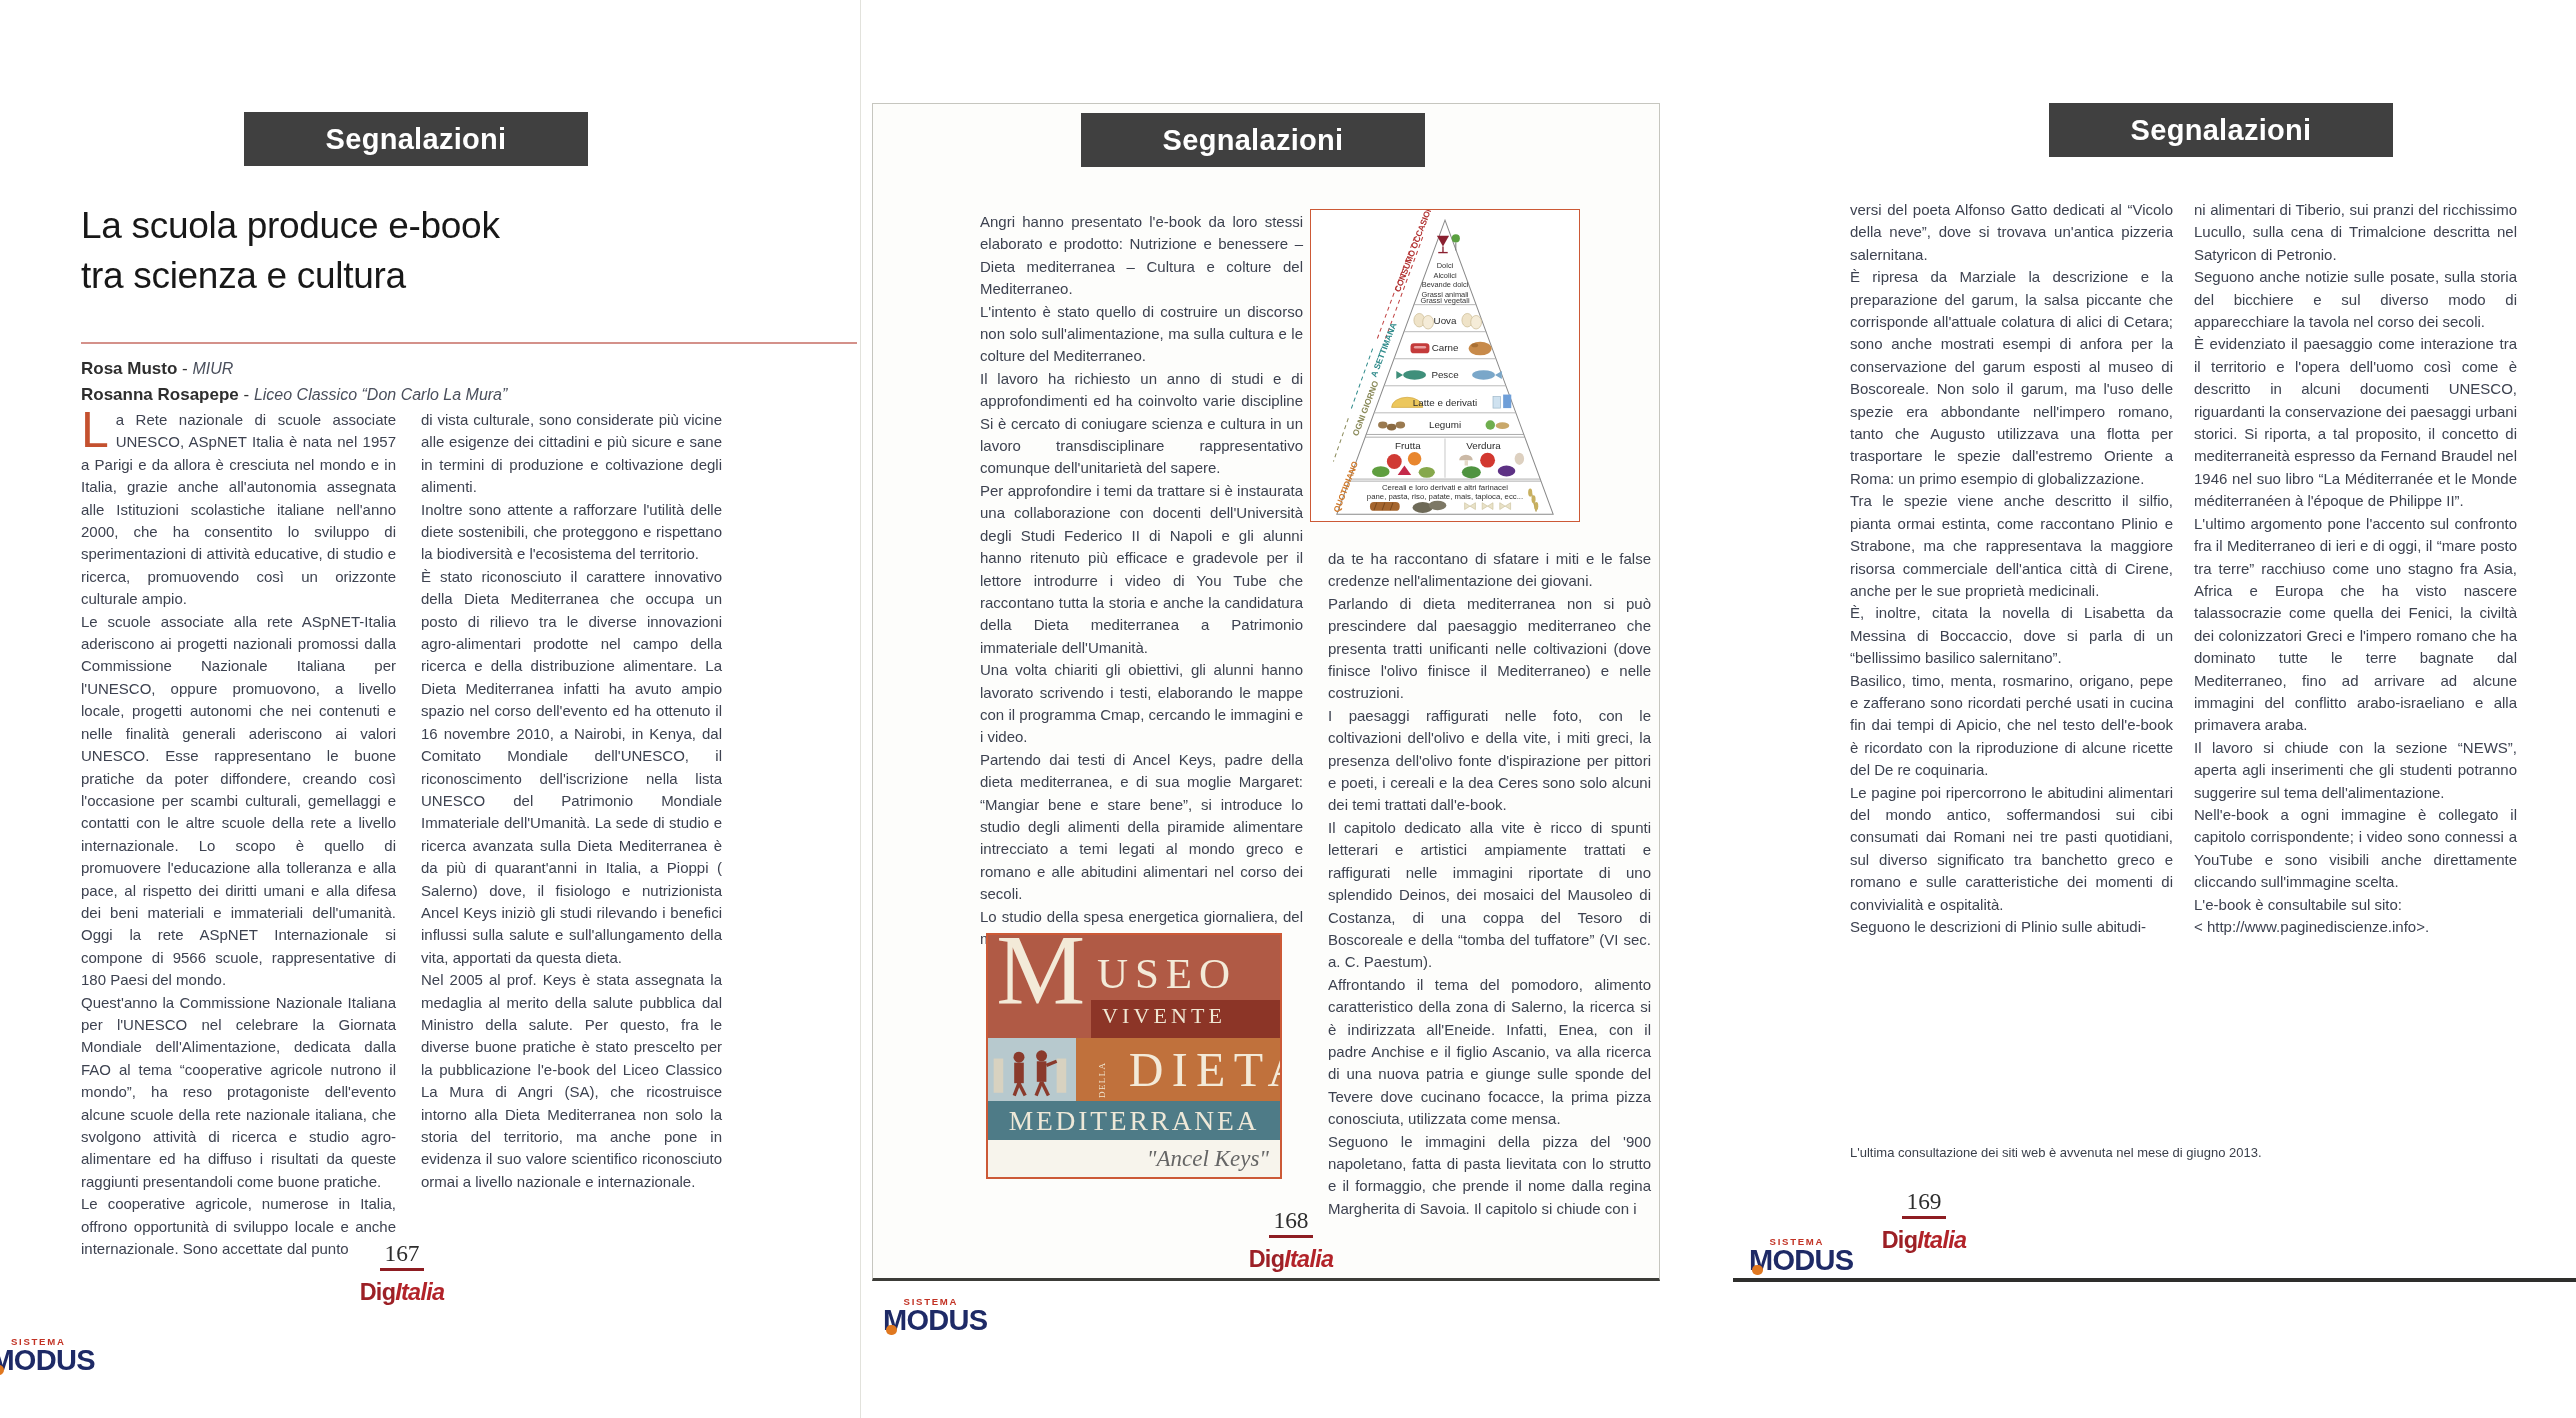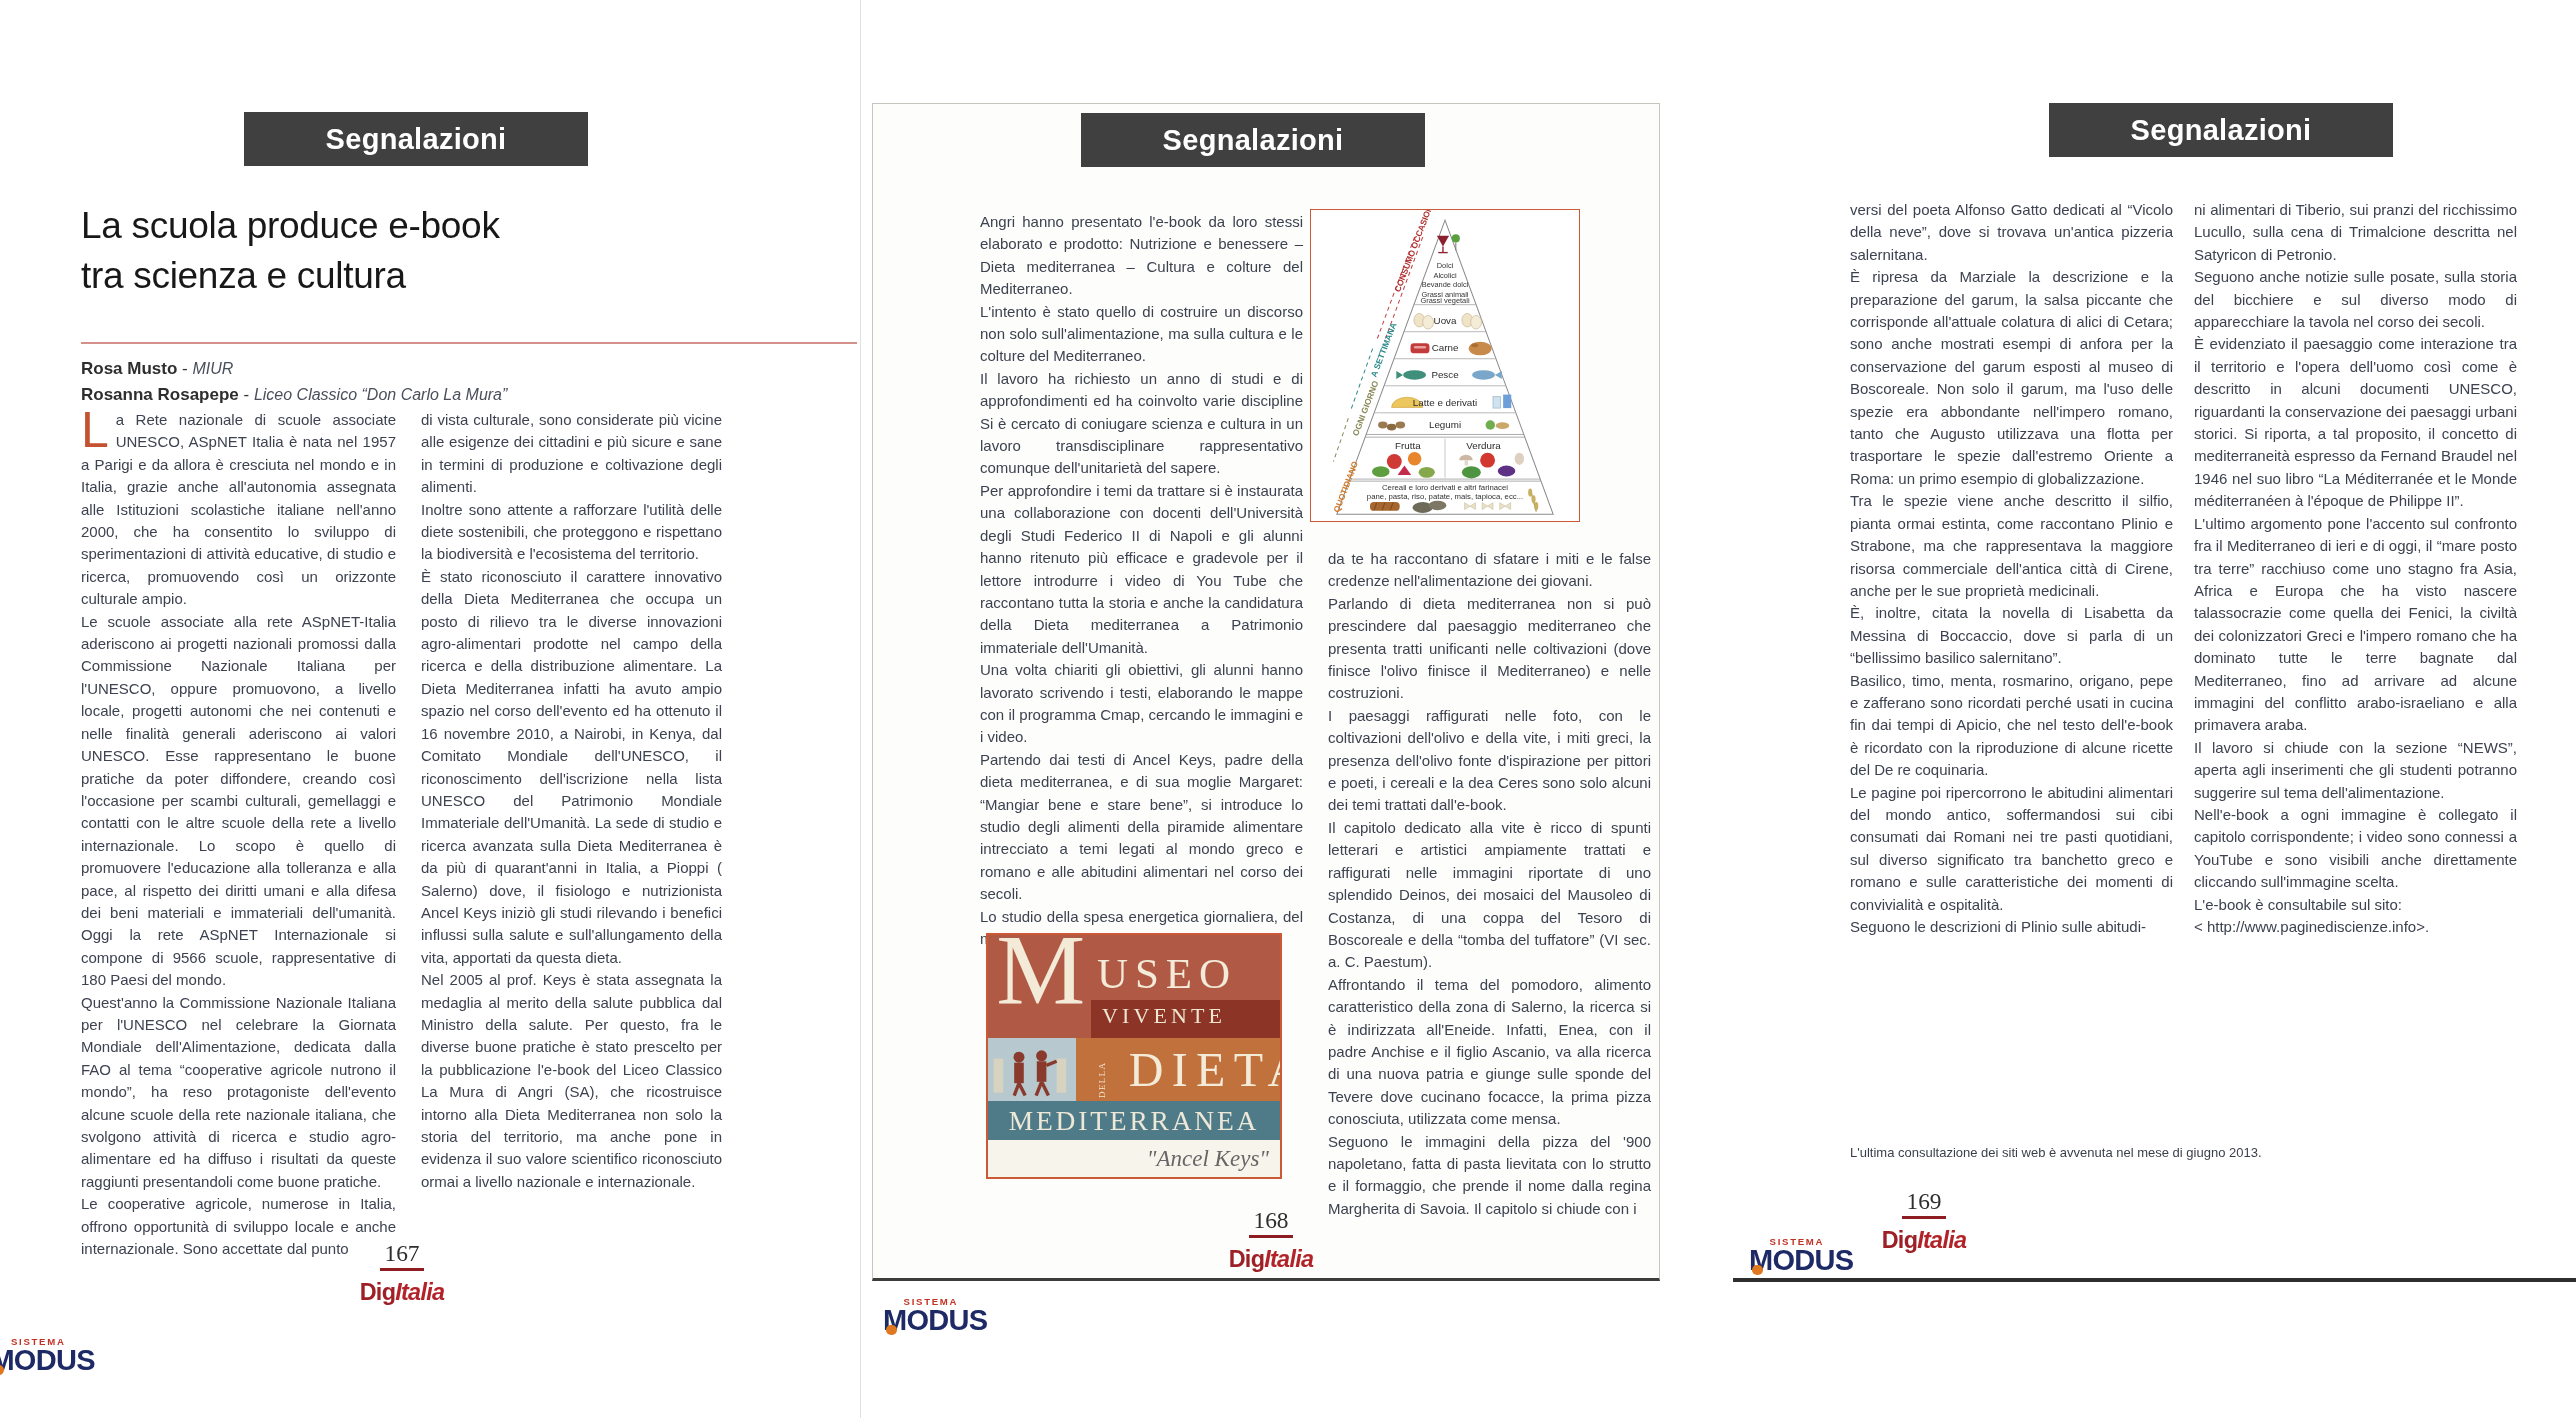--- a/index.html
+++ b/index.html
@@ -275,21 +275,21 @@
             <line x1="78" y1="64" x2="88" y2="84" stroke="#8a3a2c" stroke-width="5"></line>
           </svg>
         </div>
         <div class="cv-della">DELLA</div>
         <div class="cv-dieta">DIETA</div>
       </div>
       <div class="cv3">MEDITERRANEA</div>
       <div class="cv4">"Ancel Keys"</div>
     </div>
 
-    <div class="pfoot" style="left:336px;top:1103px;">
+    <div class="pfoot" style="left:356px;top:1103px;">
       <div class="pnum">168</div>
       <div class="pnumrule"></div>
       <div class="diglogo">
         <span class="dig">Dig</span><span class="itl">Italia</span>
       </div>
     </div>
   </div>
 
   <div class="page" id="page3">
     <div class="banner" style="left:316px;top:38px;">

